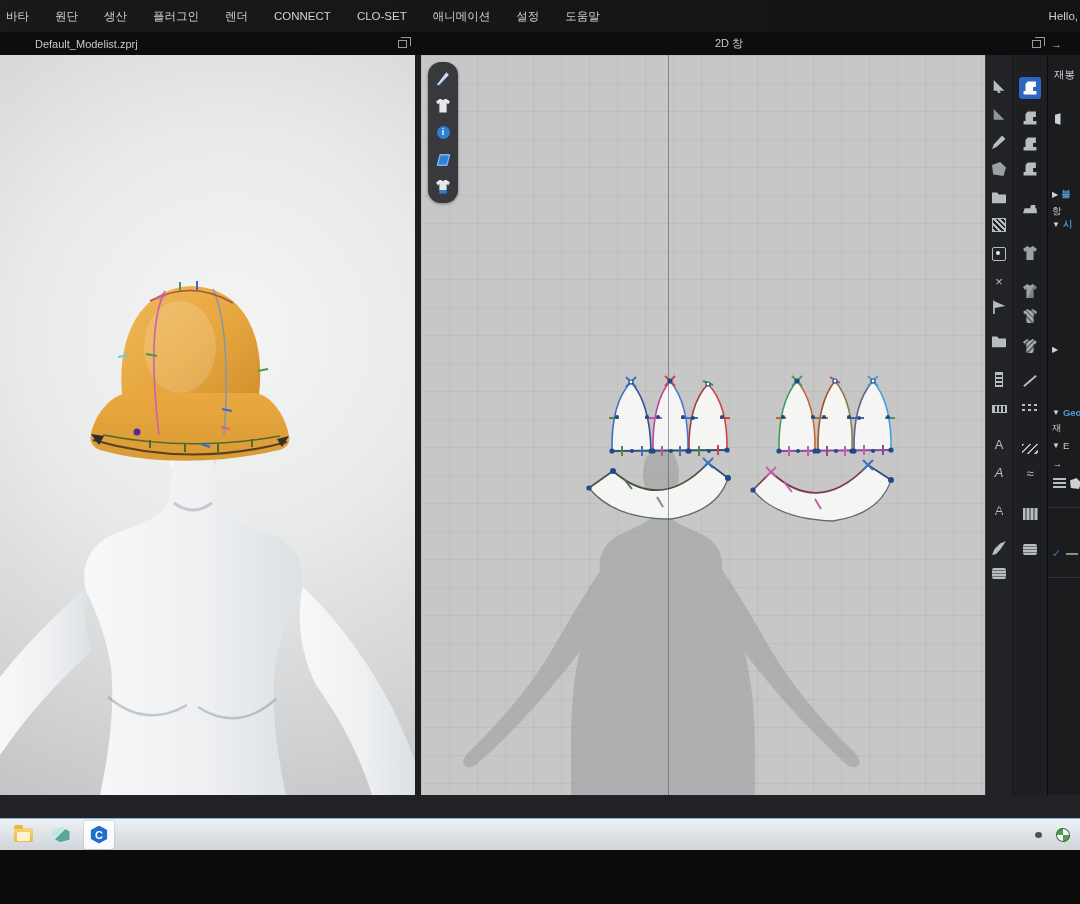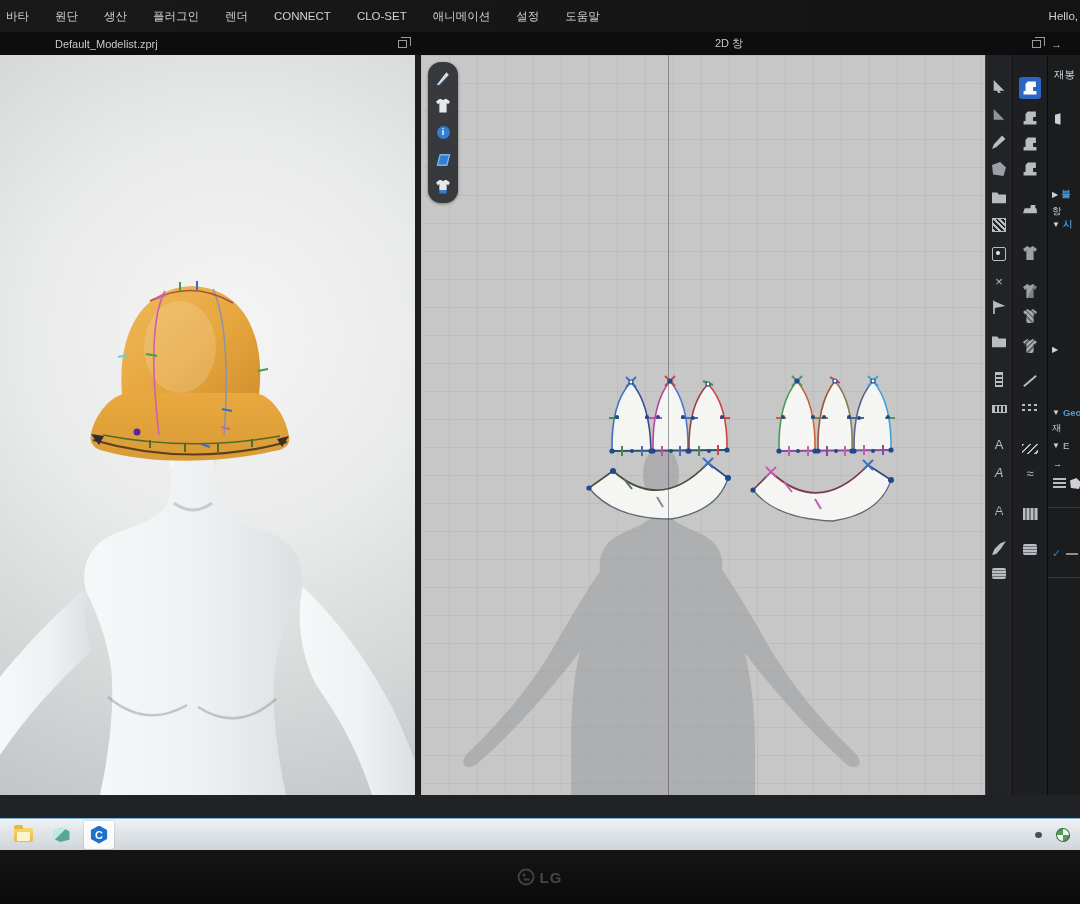--- a/index.html
+++ b/index.html
@@ -7,21 +7,21 @@
   #stage{position:relative;width:1080px;height:904px;background:#0b0b0c;overflow:hidden;}
 
   
   .menubar{position:absolute;left:0;top:0;width:1080px;height:32px;background:linear-gradient(90deg,#191919,#131313);
     display:flex;align-items:center;gap:26px;padding-left:6px;}
   .menubar .mi{color:#d2d2d2;font-size:11.5px;white-space:nowrap;cursor:default;}
   .menubar .greet{margin-left:auto;color:#cfcfcf;font-size:11.5px;padding-right:2px;}
 
   
   .titlebar{position:absolute;left:0;top:32px;width:1080px;height:23px;background:#0d0d0e;display:flex;align-items:center;}
-  .tb-3d{width:415px;display:flex;align-items:center;height:100%;padding-left:20px;}
+  .tb-3d{width:415px;display:flex;align-items:center;height:100%;}
   .tb-3d .tabtxt{color:#c9c9c9;font-size:11px;margin-left:35px;}
   .tb-2d{flex:1;display:flex;align-items:center;height:100%;position:relative;}
   .tb-2d .v2dtitle{position:absolute;left:300px;color:#c9c9c9;font-size:11px;}
   .winico{position:relative;width:9px;height:8px;border:1px solid #9a9a9a;background:#0d0d0e;display:inline-block;}
   .winico:after{content:"";position:absolute;left:2px;top:-4px;width:9px;height:8px;border:1px solid #9a9a9a;border-left:none;border-bottom:none;}
   .tb-3d .winico{margin-left:auto;margin-right:8px;}
   .tb-icons{margin-left:auto;display:flex;align-items:center;gap:10px;padding-right:18px;}
   .tb-icons .arr{color:#bdbdbd;font-size:11px;}
 
   
@@ -549,20 +549,14 @@
         <span class="tb-app active">
           <span class="ic-clo">C</span>
         </span>
       </div>
     <div class="tray">
       <span class="dot"></span>
       <span class="pwr"></span>
     </div>
   </div>
 
-  <div class="bezel">
-    <div class="lg">
-      <span class="emblem"></span>
-      <span class="brand">LG</span>
-    </div>
-  </div>
 
 </div>
 
 </body></html>

